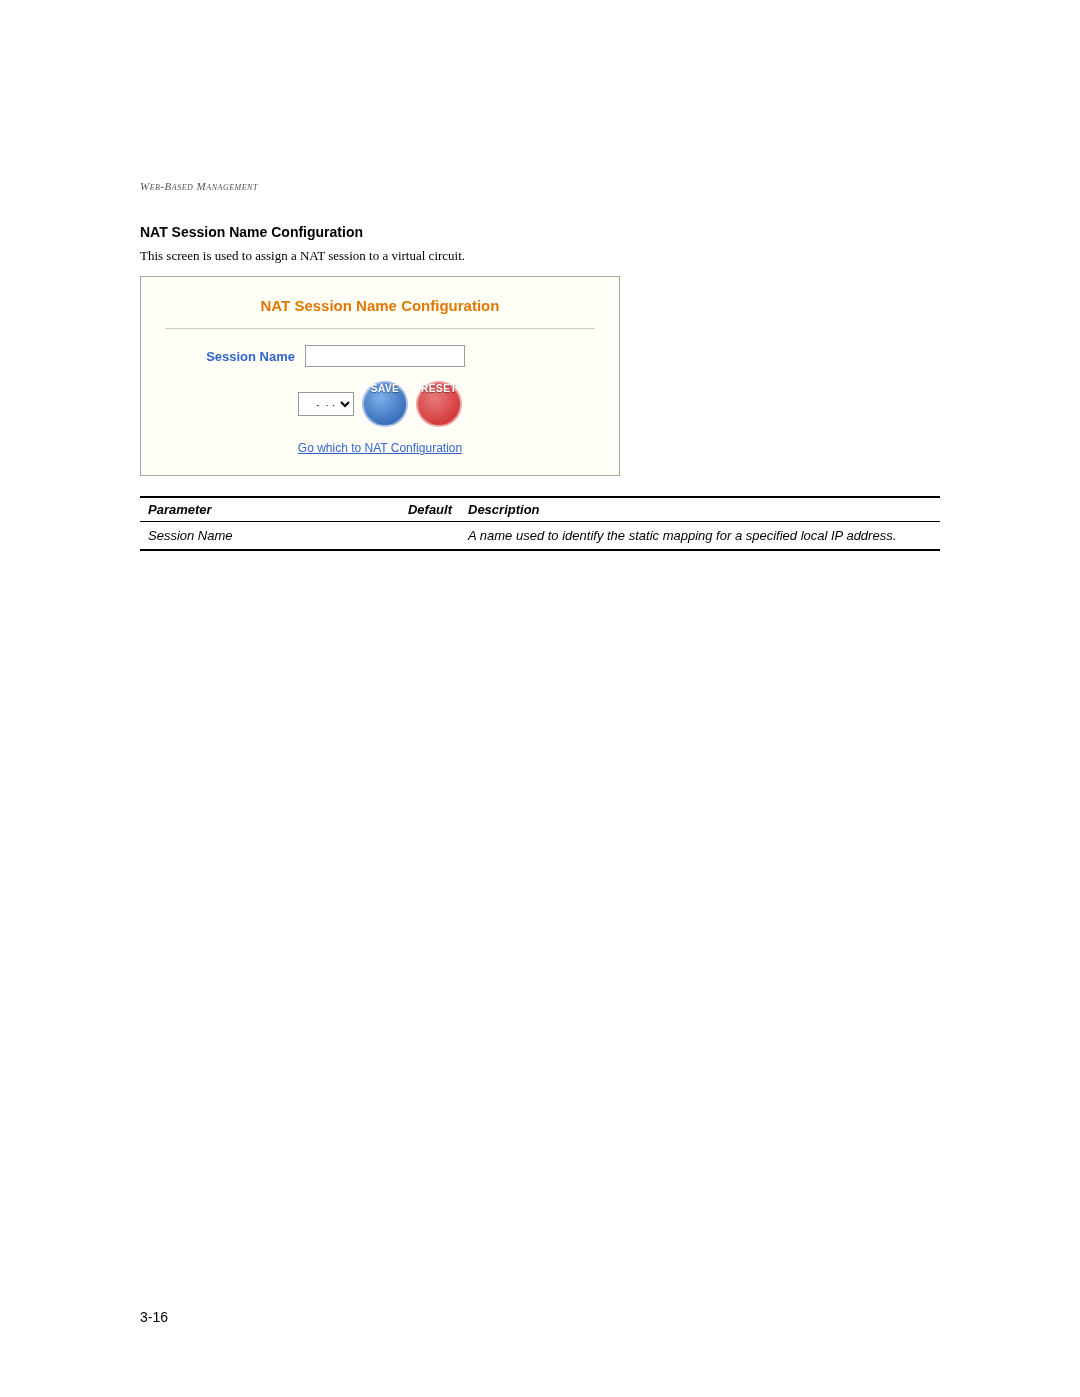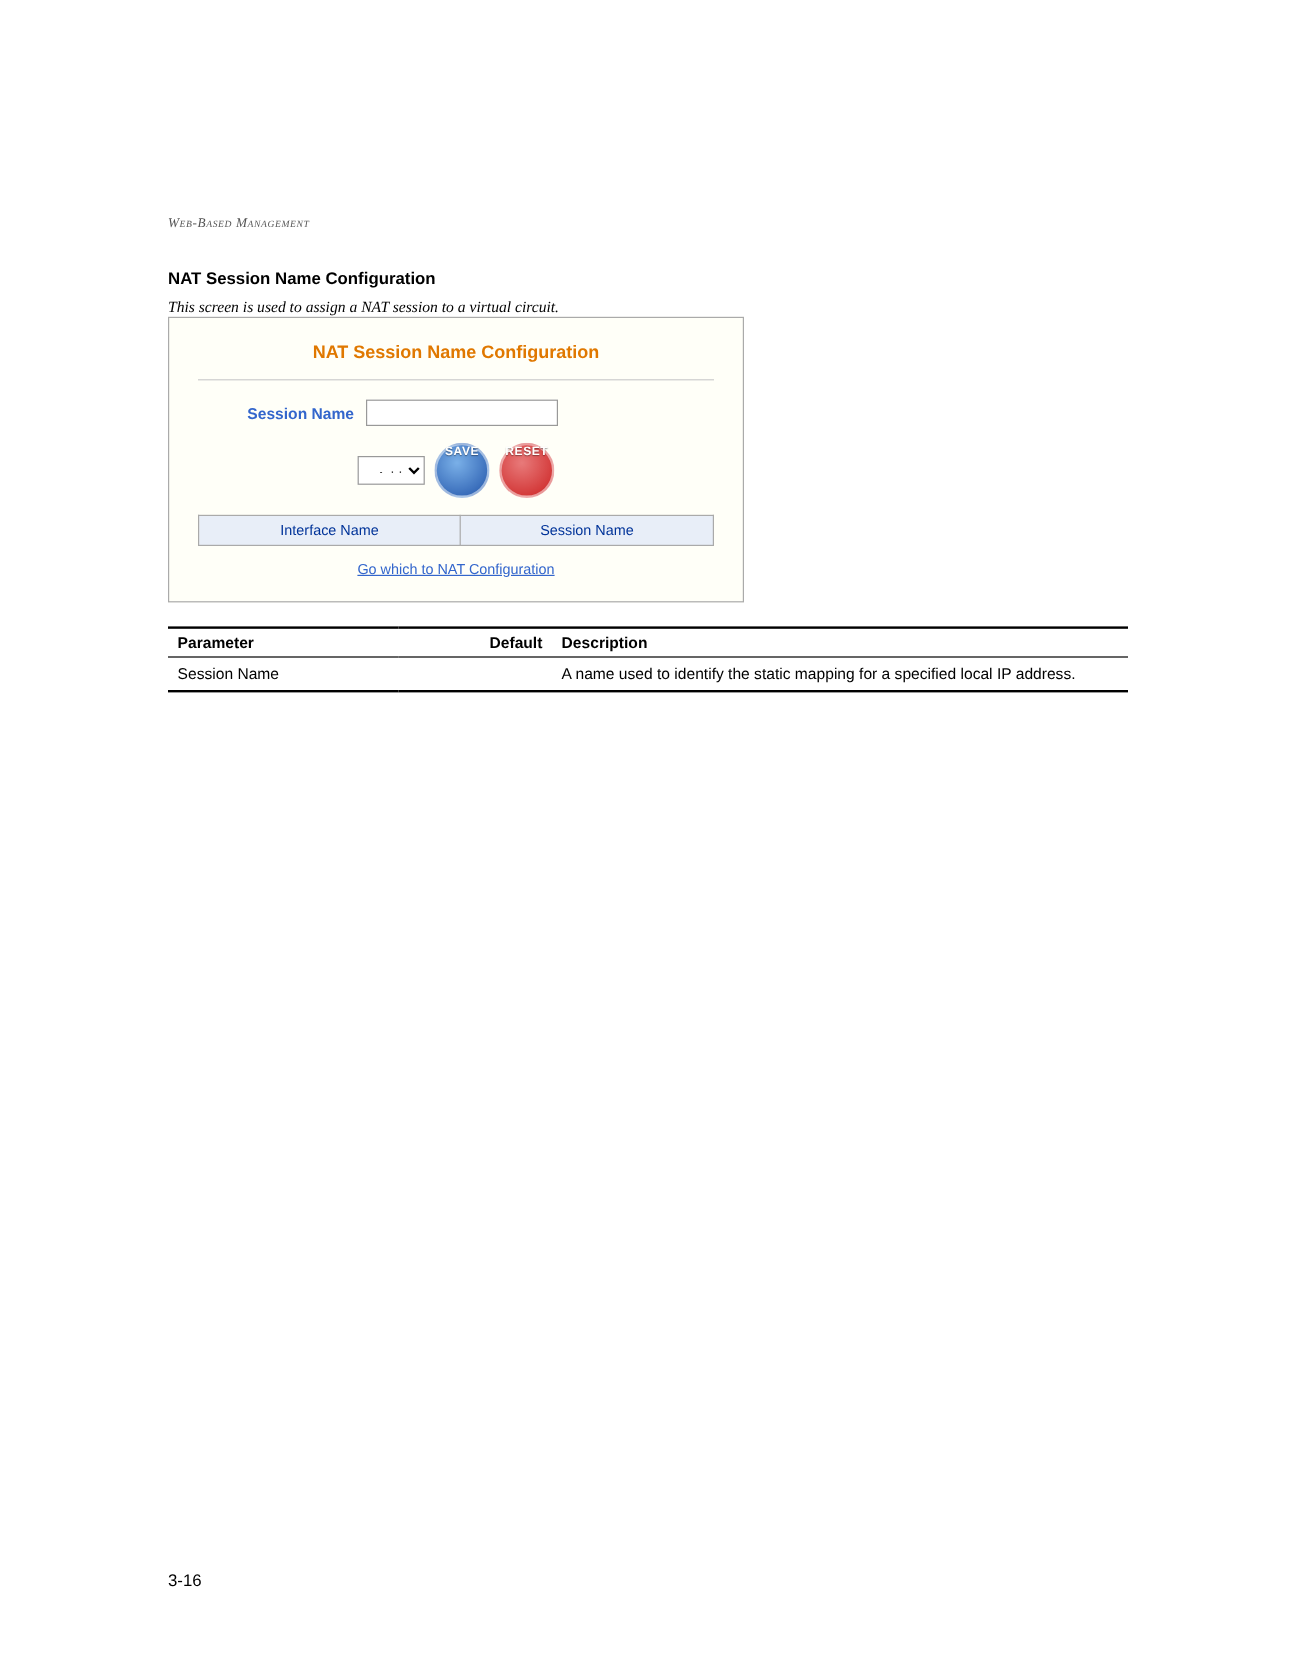--- a/index.html
+++ b/index.html
@@ -36,21 +36,21 @@
       font-weight: bold;
       font-size: 14px;
       color: #000000;
       margin-bottom: 8px;
     }
 
     .section-description {
       font-family: Georgia, serif;
       font-size: 13px;
       color: #000000;
-      font-style: italic;
+      margin-bottom: 12px;
     }
 
     
     .ui-box {
       border: 1px solid #aaaaaa;
       background: #fffff8;
       padding: 20px 24px 20px 24px;
       margin-bottom: 20px;
       width: 480px;
     }
@@ -181,20 +181,21 @@
       cursor: pointer;
     }
 
     
     .param-table {
       width: 100%;
       border-collapse: collapse;
       margin-top: 0;
       font-family: Arial, sans-serif;
       font-size: 13px;
+      font-style: italic;
     }
 
     .param-table thead tr {
       border-top: 2px solid #000000;
       border-bottom: 1px solid #000000;
     }
 
     .param-table th {
       font-weight: bold;
       font-size: 13px;
@@ -258,30 +259,20 @@
 
       <button class="btn-circle btn-save">
         <span>SAVE</span>
       </button>
 
       <button class="btn-circle btn-reset">
         <span>RESET</span>
       </button>
     </div>
 
-    <table class="inner-table">
-      <thead>
-        <tr>
-          <th>Interface Name</th>
-          <th>Session Name</th>
-        </tr>
-      </thead>
-      <tbody>
-      </tbody>
-    </table>
 
     <a class="ui-link">Go which to NAT Configuration</a>
 
   </div>
 
   <table class="param-table">
     <thead>
       <tr>
         <th class="col-param">Parameter</th>
         <th class="col-default">Default</th>

